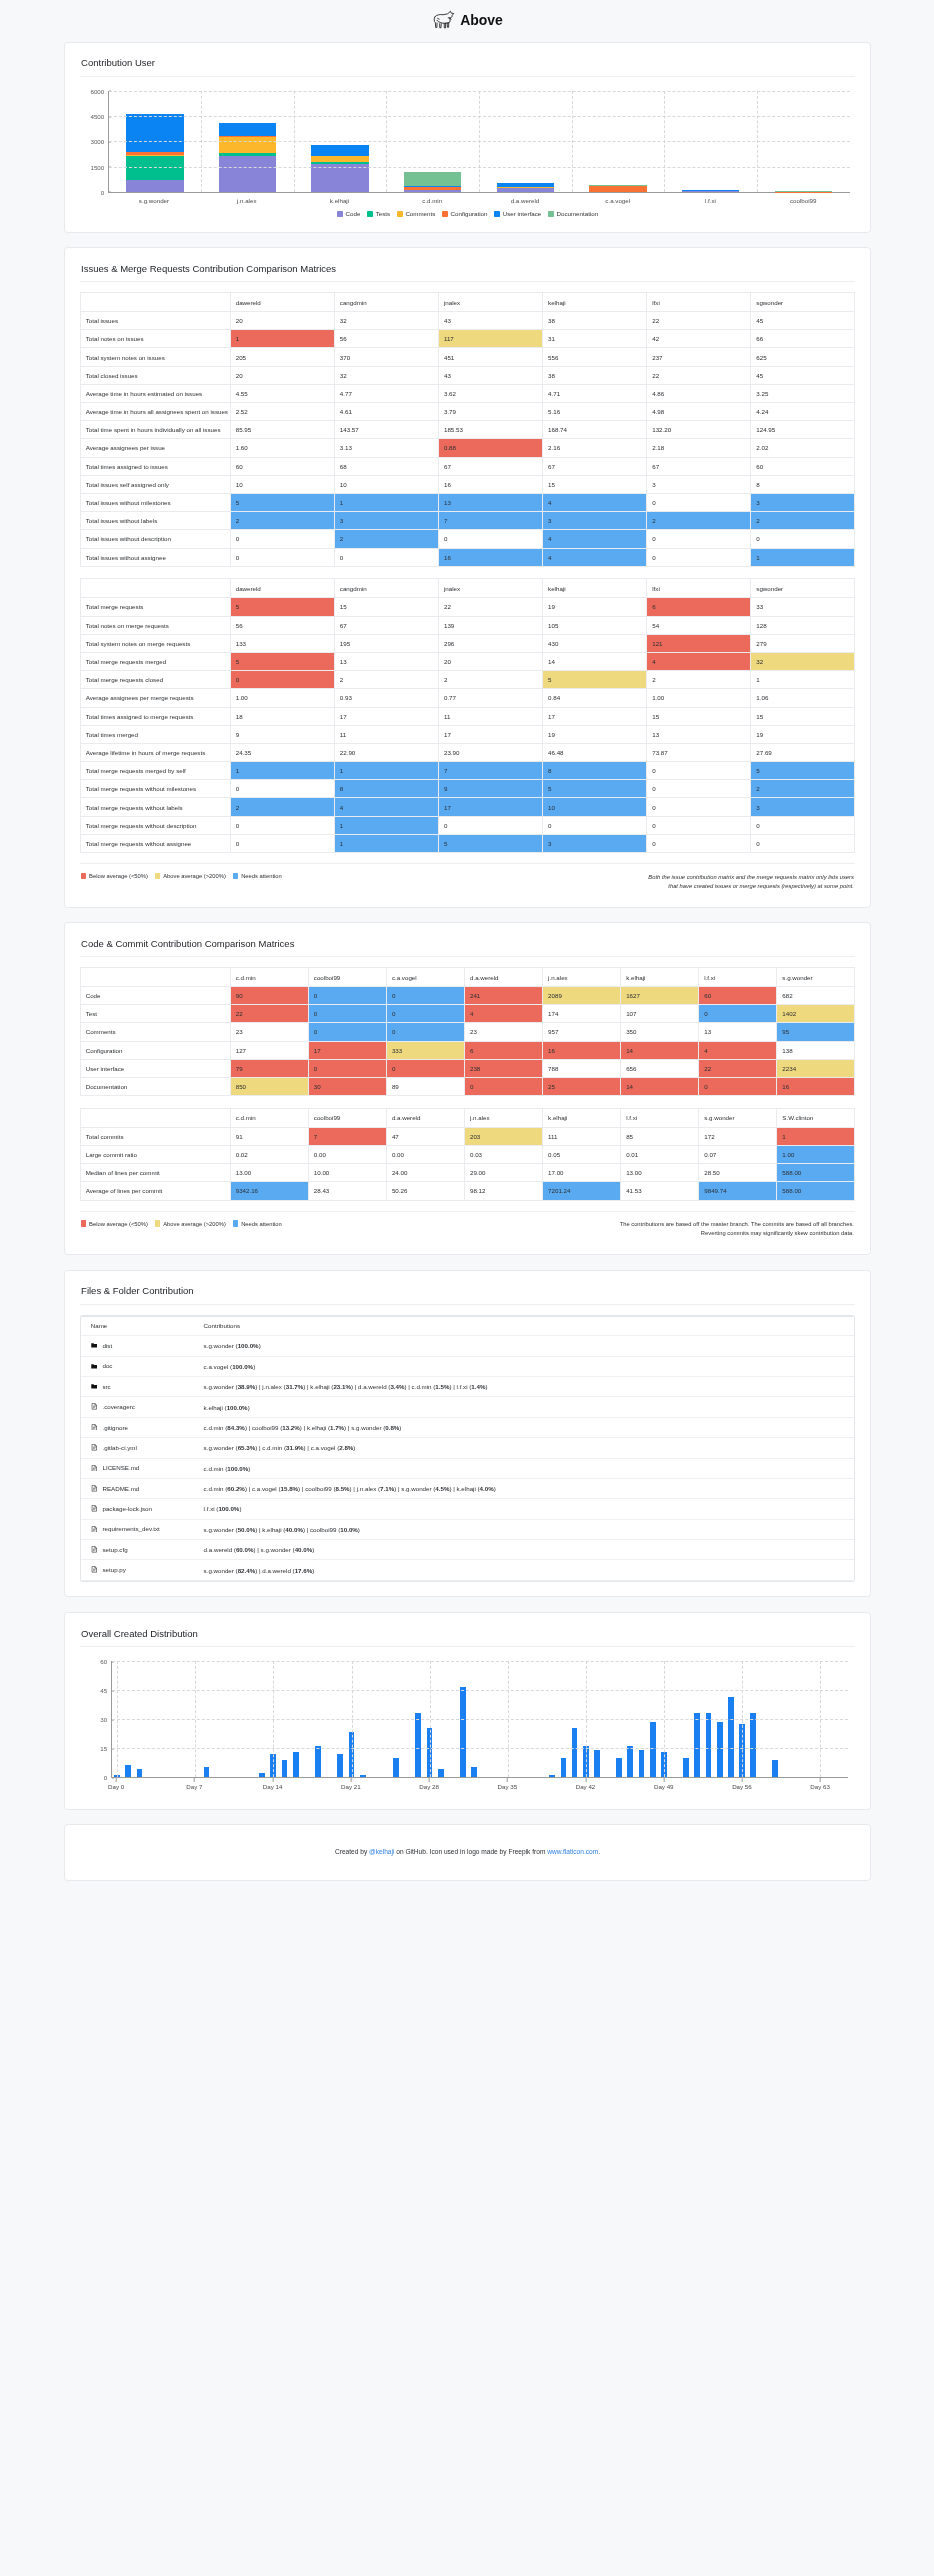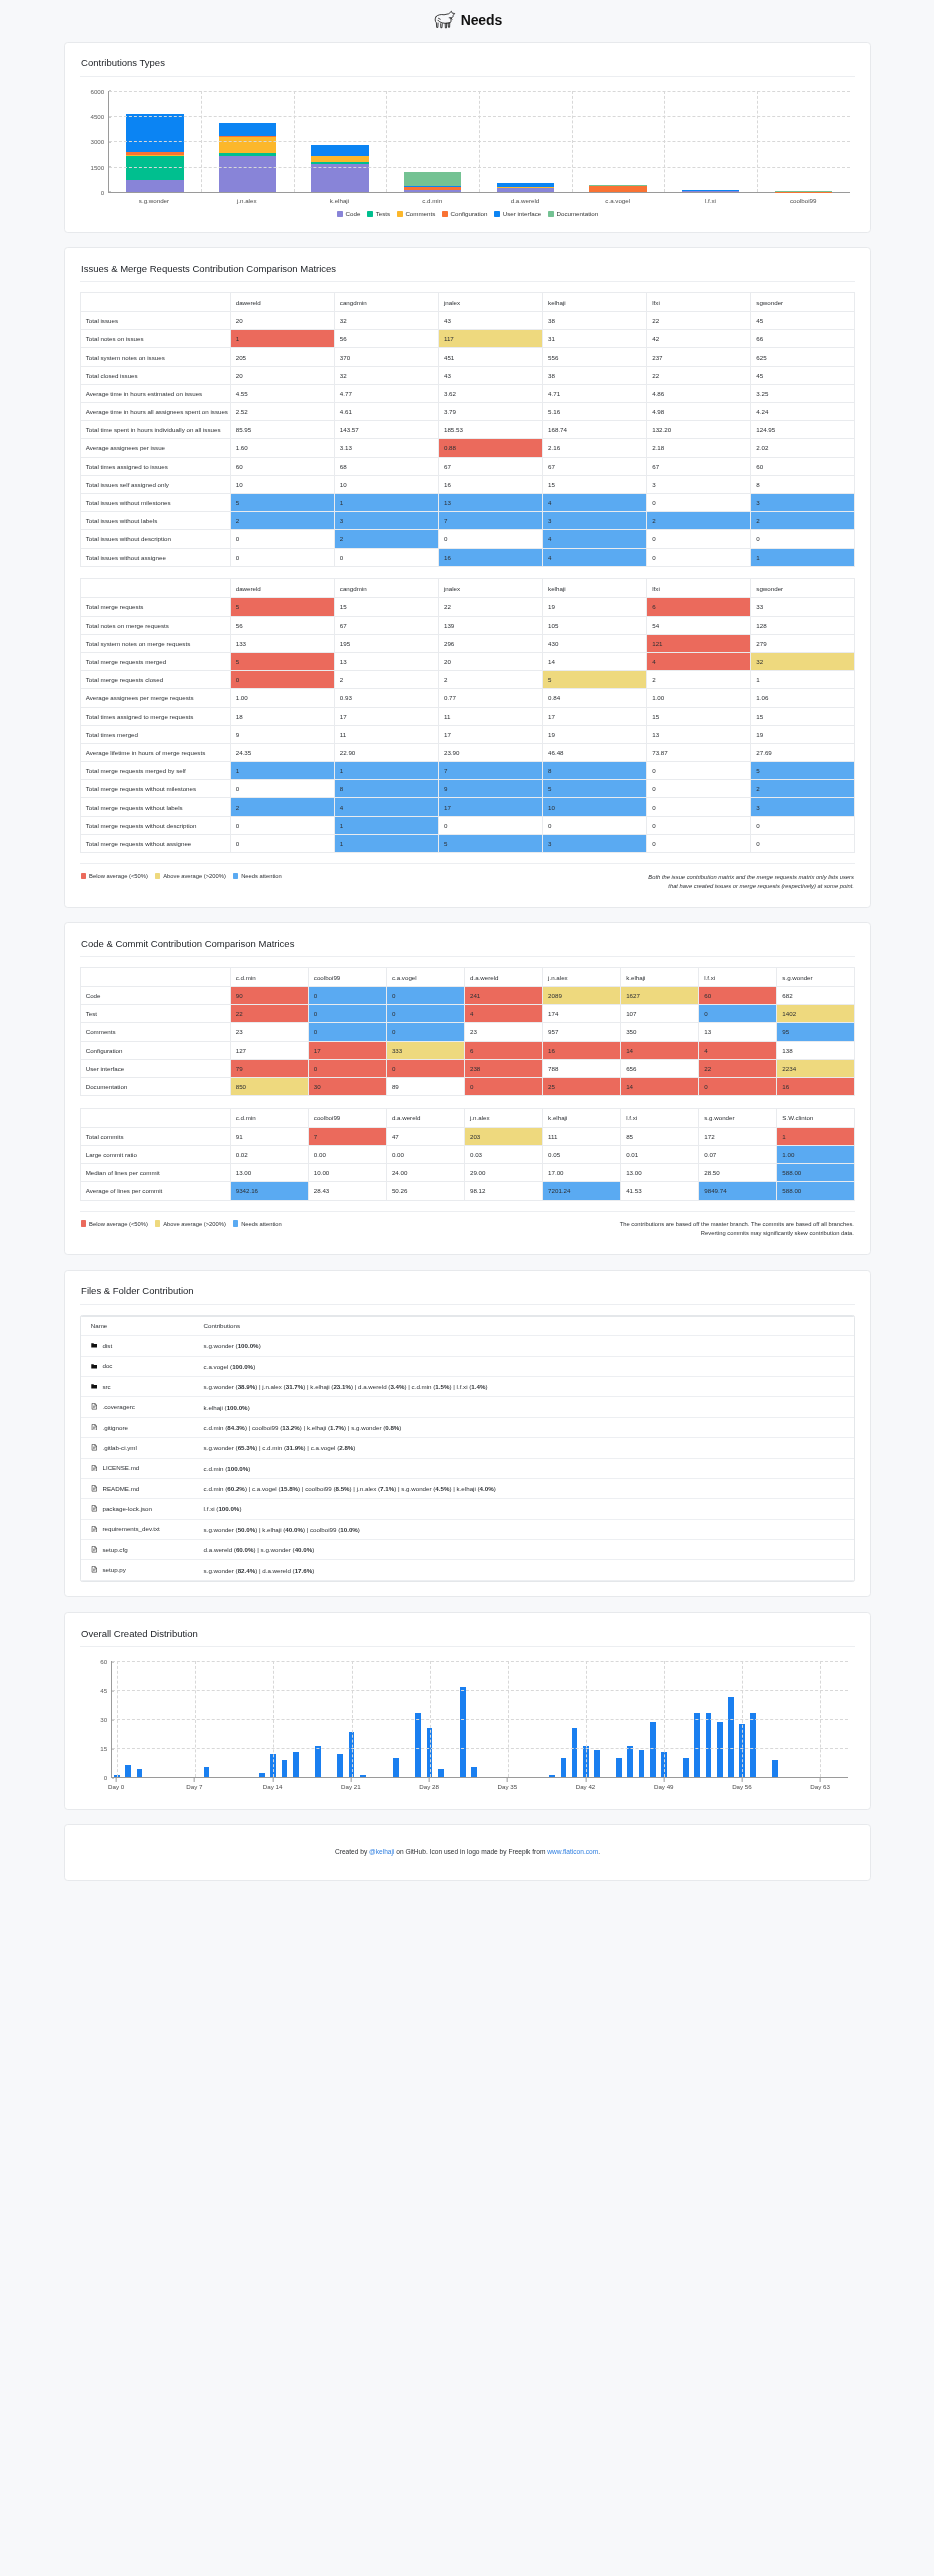--- a/index.html
+++ b/index.html
@@ -126,25 +126,25 @@
           <path d="M4 9 C2.4 11.6, 2.6 15.5, 4.6 17.2 L5 23.6 L6.6 23.6 L6.9 17.6"></path>
           <path d="M10.4 18.6 L10.6 24 L12.2 24 L12.6 18.4"></path>
           <path d="M20.6 17.2 L21 23.4 L22.6 23.4 L22.8 16.8"></path>
           <path d="M16.6 18.2 L16.8 24.2 L18.4 24.2 L18.6 17.8"></path>
           <path d="M6.6 13.8 C9.5 17.4, 15.5 18.8, 22.6 17.4 C24.8 16.8, 25.2 14, 24 11.6"></path>
           <path d="M24.6 10.6 L25.8 12.6"></path>
           <path d="M7.5 11.2 L9.8 12.4"></path>
         </g>
       </svg>
     </span>
-    <span class="title">Needs</span>
+    <span class="title">Above</span>
   </div>
 
   <div class="card">
-    <div class="card-title">Contributions Types</div>
+    <div class="card-title">Contribution User</div>
     <div class="card-rule"></div>
     <div class="chart-wrap">
       <div class="plot" id="ct-plot">
         <div class="bars" id="ct-bars">
             <div class="barcol">
               <div class="barstack">
                 <div class="seg" style="height: 11.6px; background: rgb(136, 132, 216);"></div>
                 <div class="seg" style="height: 24px; background: rgb(0, 191, 143);"></div>
                 <div class="seg" style="height: 1.6px; background: rgb(252, 183, 43);"></div>
                 <div class="seg" style="height: 2.4px; background: rgb(249, 114, 51);"></div>

